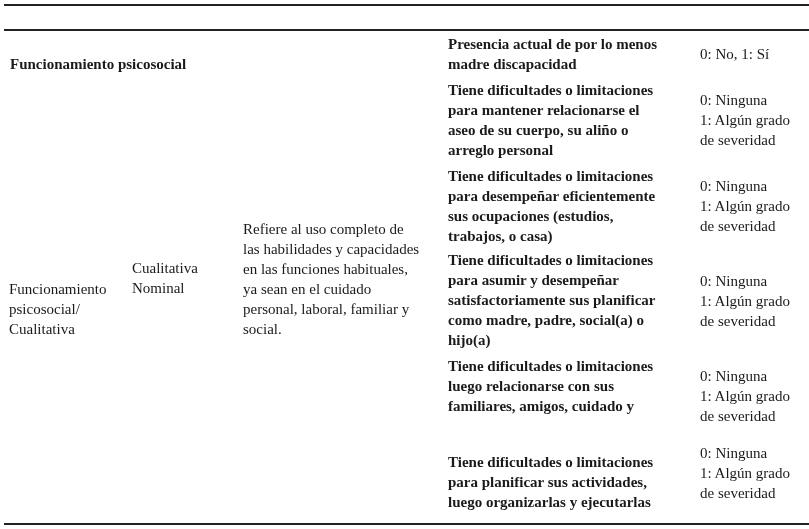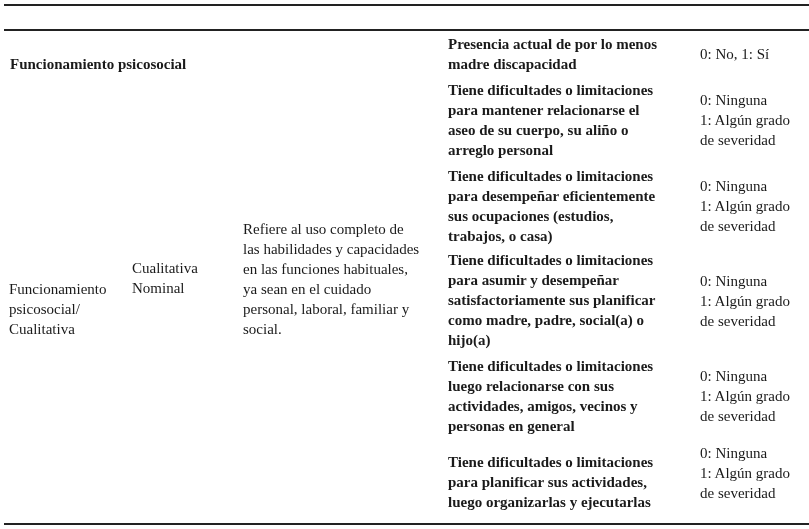--- a/index.html
+++ b/index.html
@@ -80,22 +80,21 @@
 </div>
 <div class="item-a" style="top:271px;">
   <div>0: Ninguna</div>
   <div>1: Algún grado</div>
   <div>de severidad</div>
 </div>
 
 <div class="item-q" style="top:356px;">
   <div>Tiene dificultades o limitaciones</div>
   <div>luego relacionarse con sus</div>
-  <div>actividades, amigos, vecinos y</div>
-  <div>personas en general</div>
+  <div>familiares, amigos, cuidado y</div>
 </div>
 <div class="item-a" style="top:366px;">
   <div>0: Ninguna</div>
   <div>1: Algún grado</div>
   <div>de severidad</div>
 </div>
 
 <div class="item-q" style="top:452px;">
   <div>Tiene dificultades o limitaciones</div>
   <div>para planificar sus actividades,</div>

